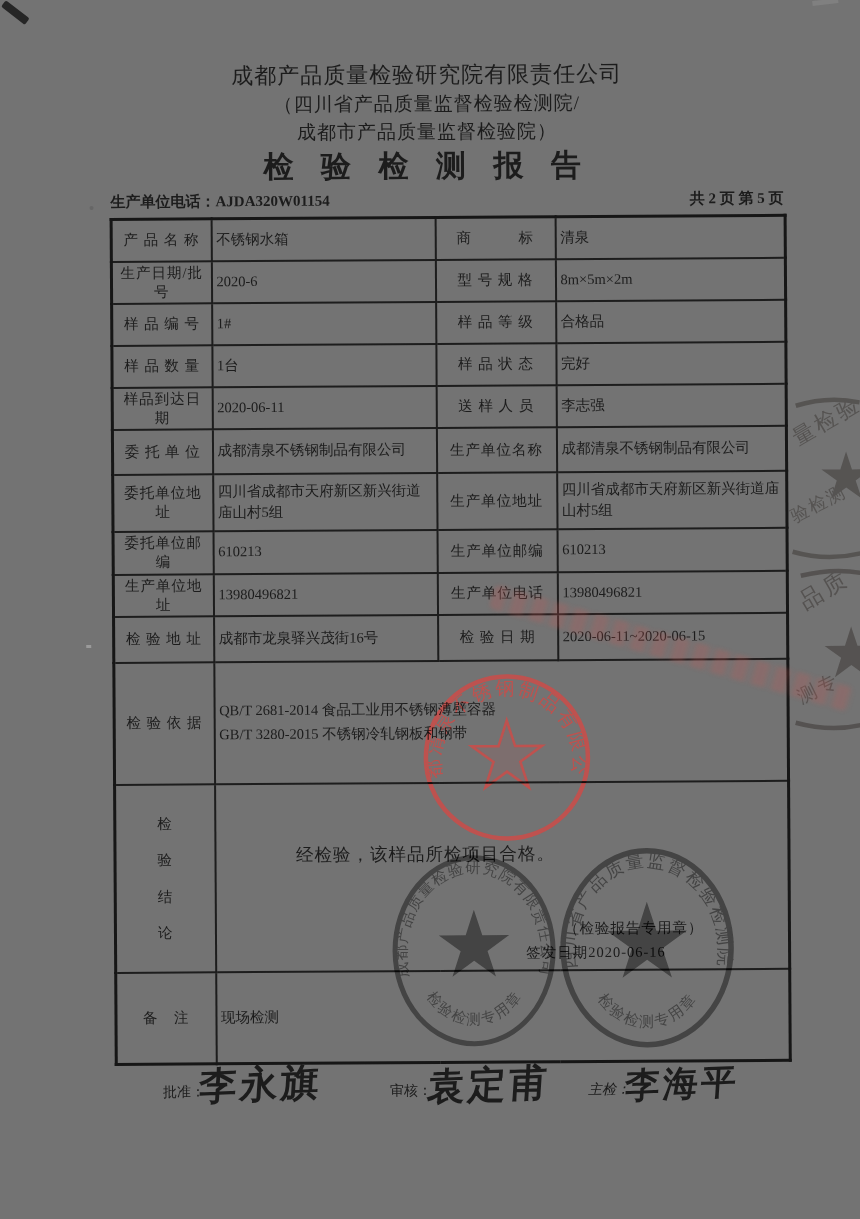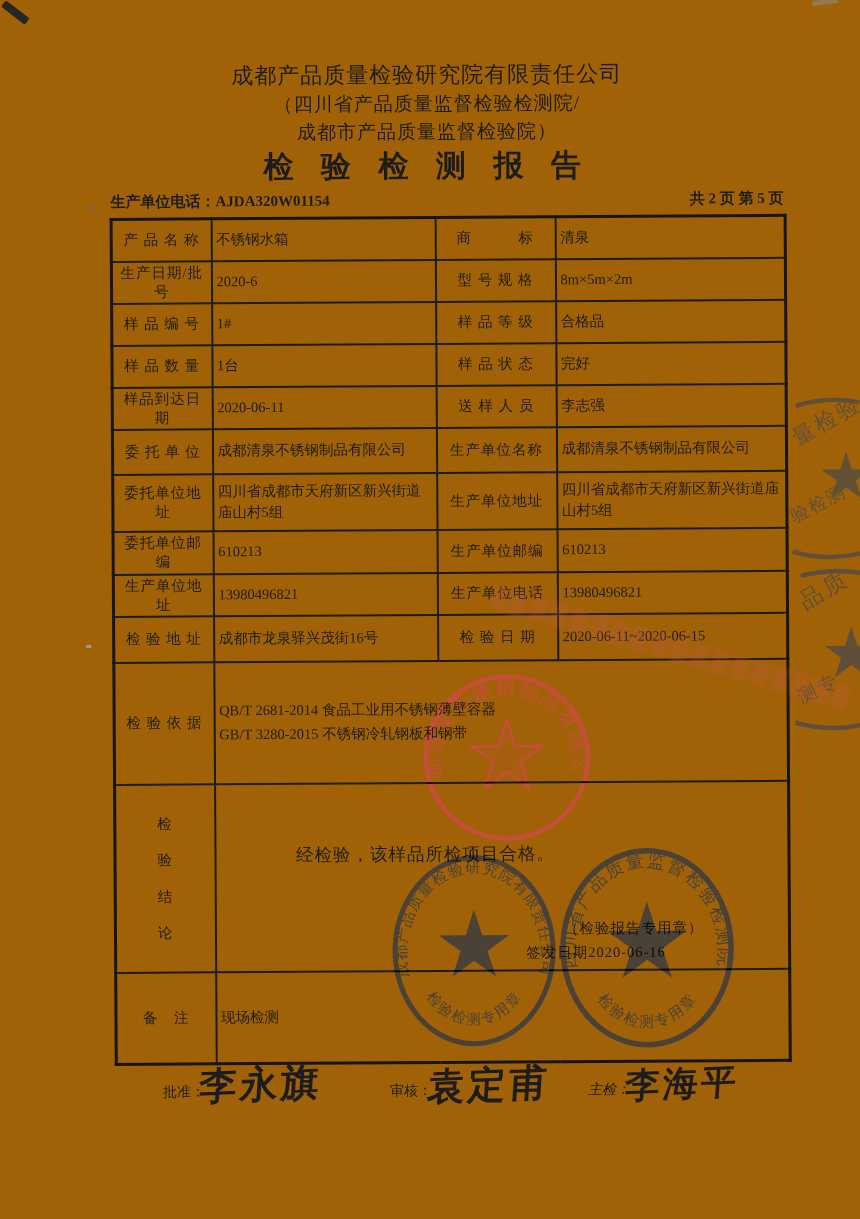--- a/index.html
+++ b/index.html
@@ -1,18 +1,18 @@
 <!DOCTYPE html>
 <html><head>
 <meta charset="utf-8">
 <style>
   html,body{margin:0;padding:0;}
   .page{
     position:relative; width:860px; height:1219px;
-    background:#a16207; overflow:hidden;
+    background:#737373; overflow:hidden;
     font-family:"Liberation Serif","DejaVu Serif",serif;
     color:#1c1c1c;
   }
   .sheet{position:absolute; inset:0; transform:rotate(-0.35deg);}
   
   .org-line{position:absolute; left:0; width:100%; text-align:center; letter-spacing:1px;}
   .org1{top:60px; font-size:22px;}
   .org2{top:91px; font-size:19px;}
   .org3{top:119px; font-size:19px;}
   .report-title{position:absolute; top:146px; left:0; width:100%; text-align:center;

